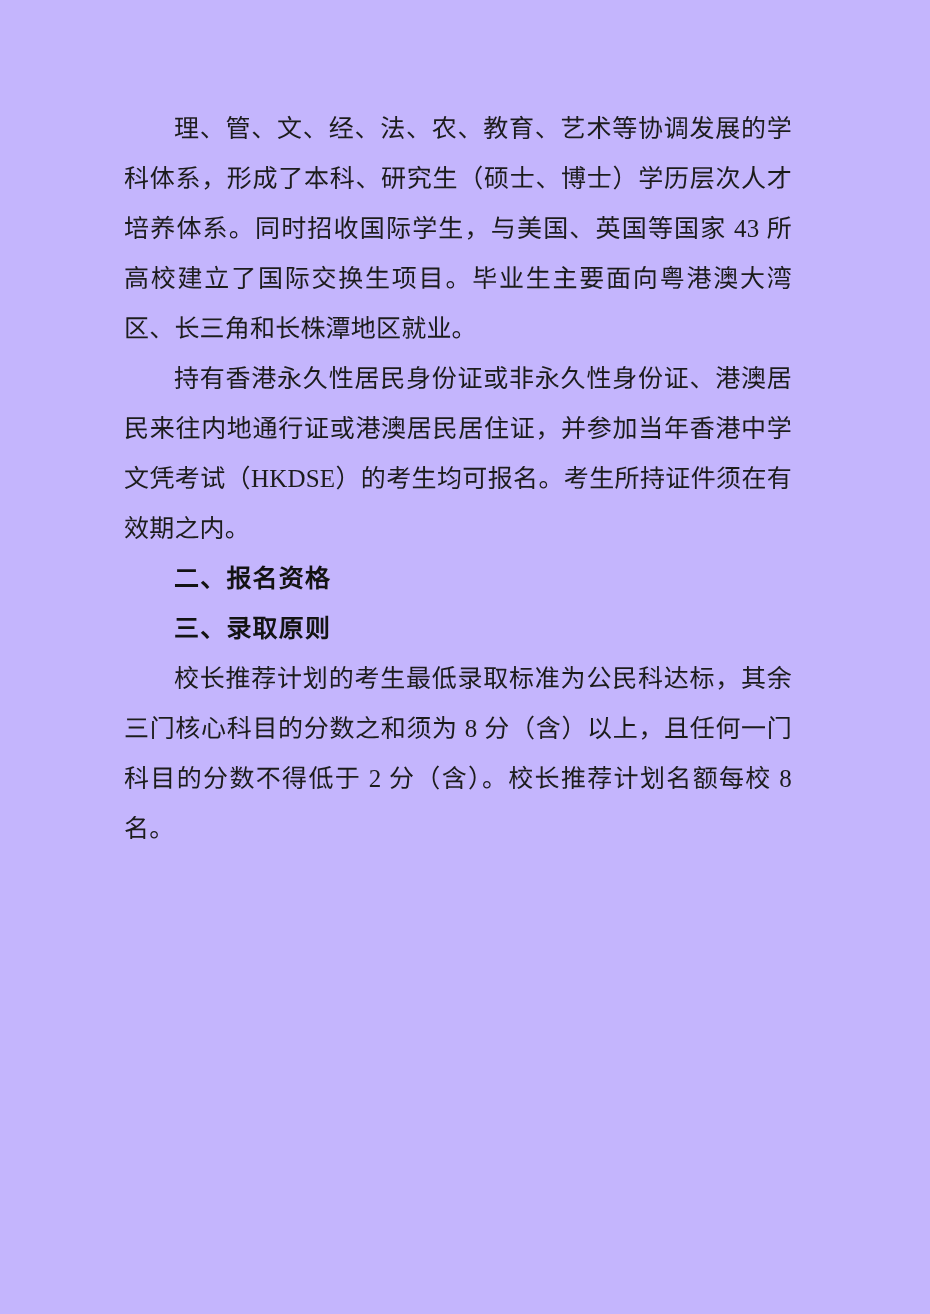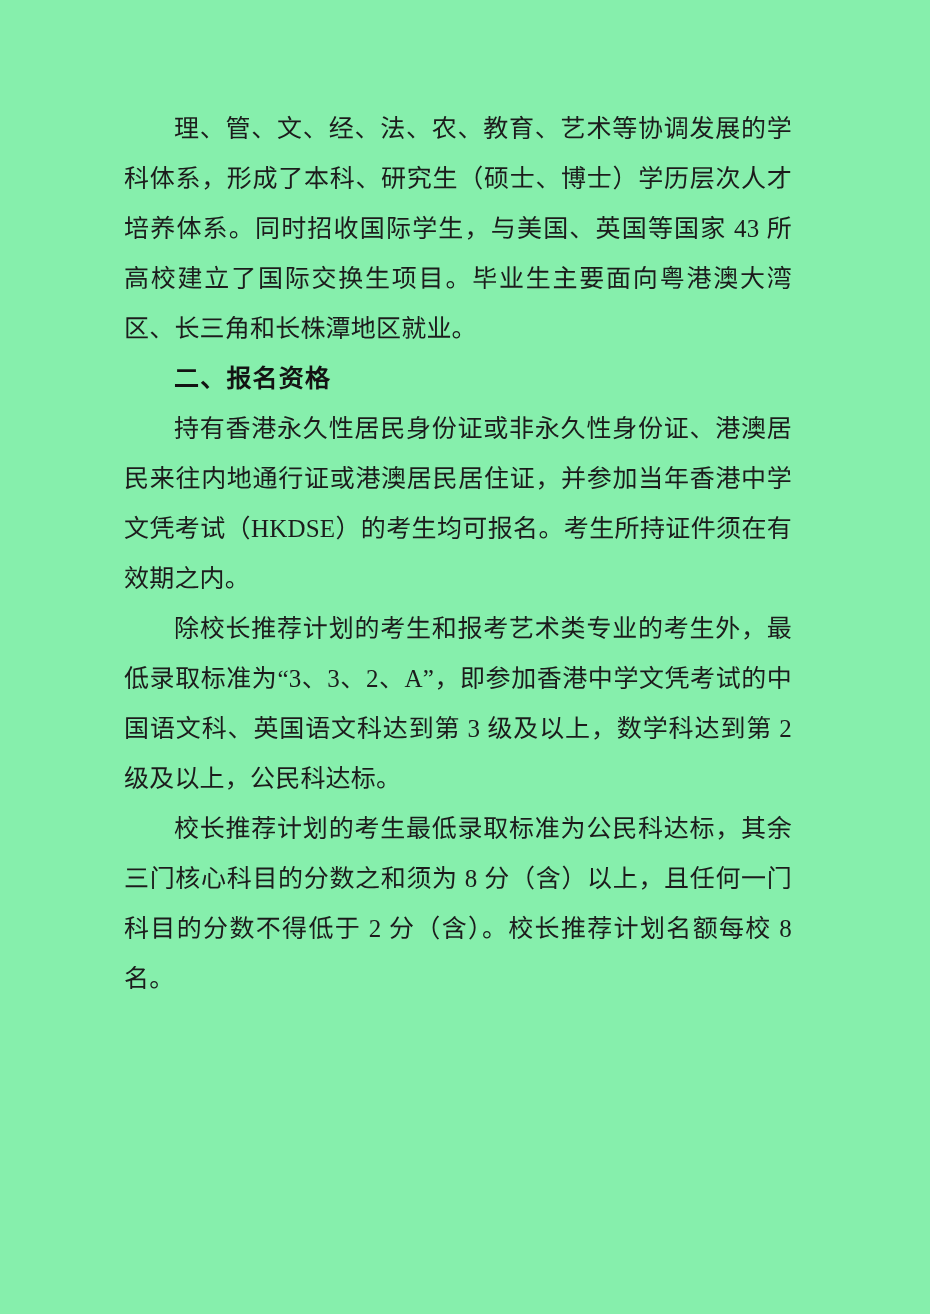--- a/index.html
+++ b/index.html
@@ -54,39 +54,39 @@
     margin: 0;
     letter-spacing: 1.2px;
   }
 
   
   .block + .block { margin-top: 0; }
 </style>
 </head>
 <body>
 
-<div class="page" style="background: #86efac; color: rgb(28, 28, 28);">
+<div class="page" style="background: #c4b5fd; color: rgb(28, 28, 28);">
   <div class="content">
 
     <div class="block">
       <p class="para">理、管、文、经、法、农、教育、艺术等协调发展的学科体系，形成了本科、研究生（硕士、博士）学历层次人才培养体系。同时招收国际学生，与美国、英国等国家 43 所高校建立了国际交换生项目。毕业生主要面向粤港澳大湾区、长三角和长株潭地区就业。</p>
     </div>
 
 
     <div class="block">
+      <p class="para">持有香港永久性居民身份证或非永久性身份证、港澳居民来往内地通行证或港澳居民居住证，并参加当年香港中学文凭考试（HKDSE）的考生均可报名。考生所持证件须在有效期之内。</p>
+    </div>
+
+    <div class="block">
       <p class="heading">二、报名资格</p>
     </div>
 
     <div class="block">
-      <p class="para">持有香港永久性居民身份证或非永久性身份证、港澳居民来往内地通行证或港澳居民居住证，并参加当年香港中学文凭考试（HKDSE）的考生均可报名。考生所持证件须在有效期之内。</p>
+      <p class="heading">三、录取原则</p>
     </div>
 
-
-    <div class="block">
-      <p class="para">除校长推荐计划的考生和报考艺术类专业的考生外，最低录取标准为“3、3、2、A”，即参加香港中学文凭考试的中国语文科、英国语文科达到第 3 级及以上，数学科达到第 2 级及以上，公民科达标。</p>
-    </div>
 
     <div class="block">
       <p class="para">校长推荐计划的考生最低录取标准为公民科达标，其余三门核心科目的分数之和须为 8 分（含）以上，且任何一门科目的分数不得低于 2 分（含）。校长推荐计划名额每校 8 名。</p>
     </div>
 
   </div>
 </div>
 
 </body></html>

